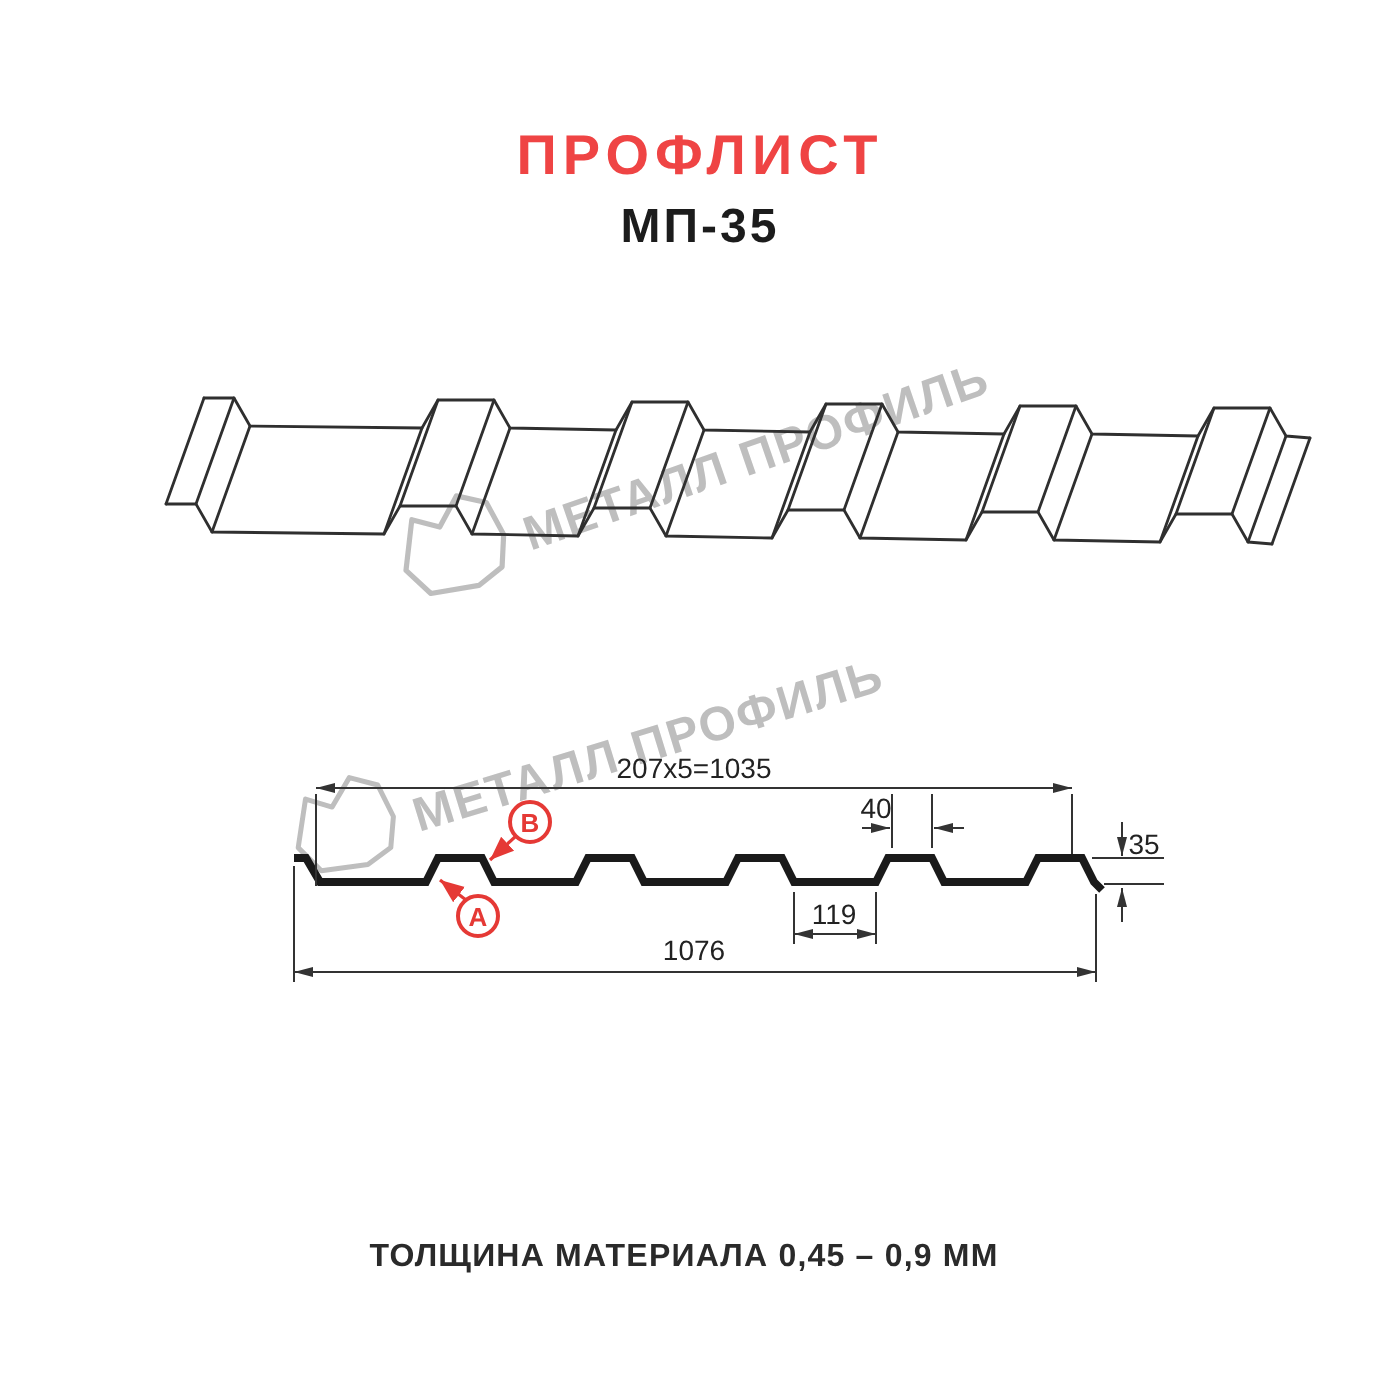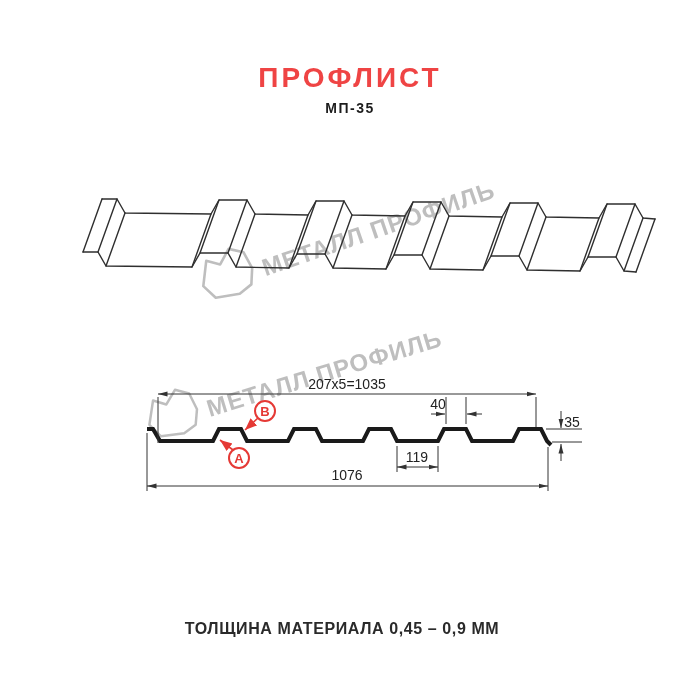--- a/index.html
+++ b/index.html
@@ -6,21 +6,21 @@
   body{
     width:700px;height:700px;position:relative;background:#ffffff;
     font-family:"Liberation Sans", sans-serif;overflow:hidden;
   }
   .page-title{
     position:absolute;top:62px;left:0;width:700px;text-align:center;
     font-size:28px;font-weight:700;letter-spacing:3px;color:#ef4444;
   }
   .page-subtitle{
     position:absolute;top:100px;left:0;width:700px;text-align:center;
-    font-size:14px;font-weight:700;letter-spacing:1.5px;color:#1c1c1c;
+    font-size:24px;font-weight:700;letter-spacing:1.5px;color:#1c1c1c;
   }
   .footer-note{
     position:absolute;top:620px;left:0;width:684px;text-align:center;
     font-size:16px;font-weight:700;letter-spacing:0.6px;color:#2a2a2a;
   }
   .watermark{
     position:absolute;display:flex;align-items:flex-end;
     color:#b9b9b9;opacity:0.92;white-space:nowrap;pointer-events:none;
   }
   .watermark .wm-text{

